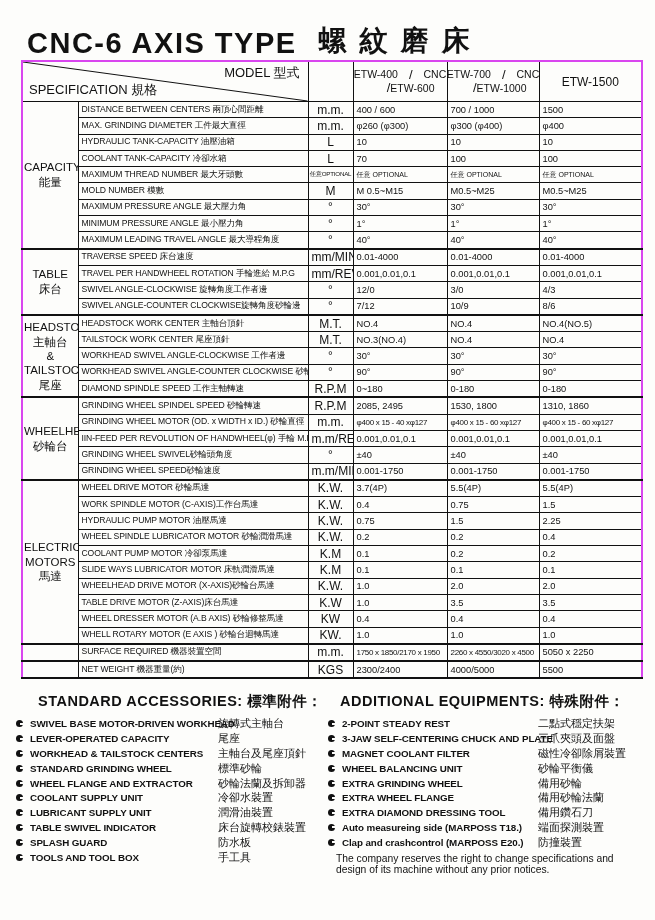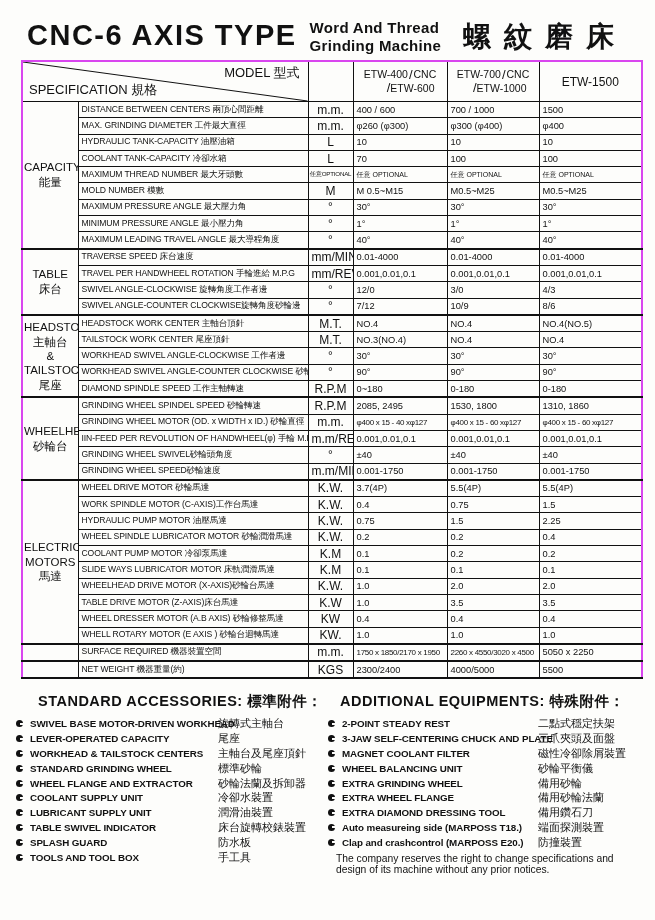--- a/index.html
+++ b/index.html
@@ -2,39 +2,39 @@
 <html><head>
 <meta charset="utf-8">
 <style>
   html,body { margin:0; padding:0; background:#e8e8e4; }
   .page {
     position:relative; width:655px; height:920px; background:#fdfdfb;
     font-family:"Liberation Sans","DejaVu Sans",sans-serif; color:#111;
     overflow:hidden;
   }
   
-  .titlebar { display:flex; align-items:center; padding:11px 0 0 27px; height:49px; }
+  .titlebar { display:flex; align-items:flex-end; padding:11px 0 0 27px; height:49px; }
   .title-en { margin:0; font-size:29px; font-weight:bold; letter-spacing:1.5px; line-height:1.1; }
   .subtitle { margin-left:13px; font-size:15px; font-weight:bold; line-height:1.15; padding-top:2px; letter-spacing:0.3px; }
   .title-zh { margin-left:22px; font-size:28px; font-weight:bold; letter-spacing:13px; padding-top:3px; white-space:nowrap; }
   
   table.spec-table {
     margin-left:21px; border-collapse:collapse; table-layout:fixed;
     width:620px; border:2px solid #d946ef;
   }
   .spec-table th, .spec-table td { border:1px solid #111; padding:0 3px; overflow:hidden; }
   thead th { height:37px; border-bottom:2px solid #111; font-weight:normal; }
   
   th.corner { position:relative; padding:0; }
   th.corner svg.diag { position:absolute; left:0; top:0; width:100%; height:100%; }
   .corner-model { position:absolute; top:2px; right:8px; font-size:13px; }
   .corner-spec  { position:absolute; bottom:2px; left:6px; font-size:13px; }
   
   th.model { font-size:10.5px; padding:1px 2px; }
-  .m-top { display:flex; justify-content:center; align-items:flex-start; gap:1px; white-space:nowrap; }
+  .m-top { display:flex; justify-content:center; align-items:flex-start; gap:11px; white-space:nowrap; }
   .m-top .msl { font-size:13px; line-height:0.9; transform:translateY(1px); }
   .m-bot { text-align:right; padding-right:10px; white-space:nowrap; }
   .m-bot .msl2 { font-size:13px; }
   th.model.single { font-size:12px; text-align:center; }
   
   tbody td { height:15.3px; }
   td.group-cell { font-size:11.5px; text-align:center; white-space:pre-line; line-height:1.25; letter-spacing:0; padding:0 1px; border-bottom:2px solid #111; }
   td.spec { font-size:8.6px; white-space:nowrap; letter-spacing:-0.1px; }
   td.unit { font-size:12px; text-align:center; white-space:nowrap; }
   td.unit.tiny { font-size:6.2px; padding:0 1px; letter-spacing:-0.2px; }
@@ -62,24 +62,20 @@
   .disc-zh { font-size:13.5px; font-weight:bold; letter-spacing:0.5px; white-space:nowrap; }
   .disc-en { font-size:10.3px; line-height:1.15; width:305px; margin-top:1px; }
 </style>
 </head>
 <body>
 
 <div class="page">
 
   <header class="titlebar">
     <h1 class="title-en">CNC-6 AXIS TYPE</h1>
-    <div class="subtitle">
-      <div>Word And Thread</div>
-      <div>Grinding Machine</div>
-    </div>
     <div class="title-zh">螺紋磨床</div>
   </header>
 
   <table class="spec-table">
     <colgroup>
       <col style="width:56px">
         <col style="width:230px">
         <col style="width:45px">
       <col style="width:94px">
         <col style="width:92px">

